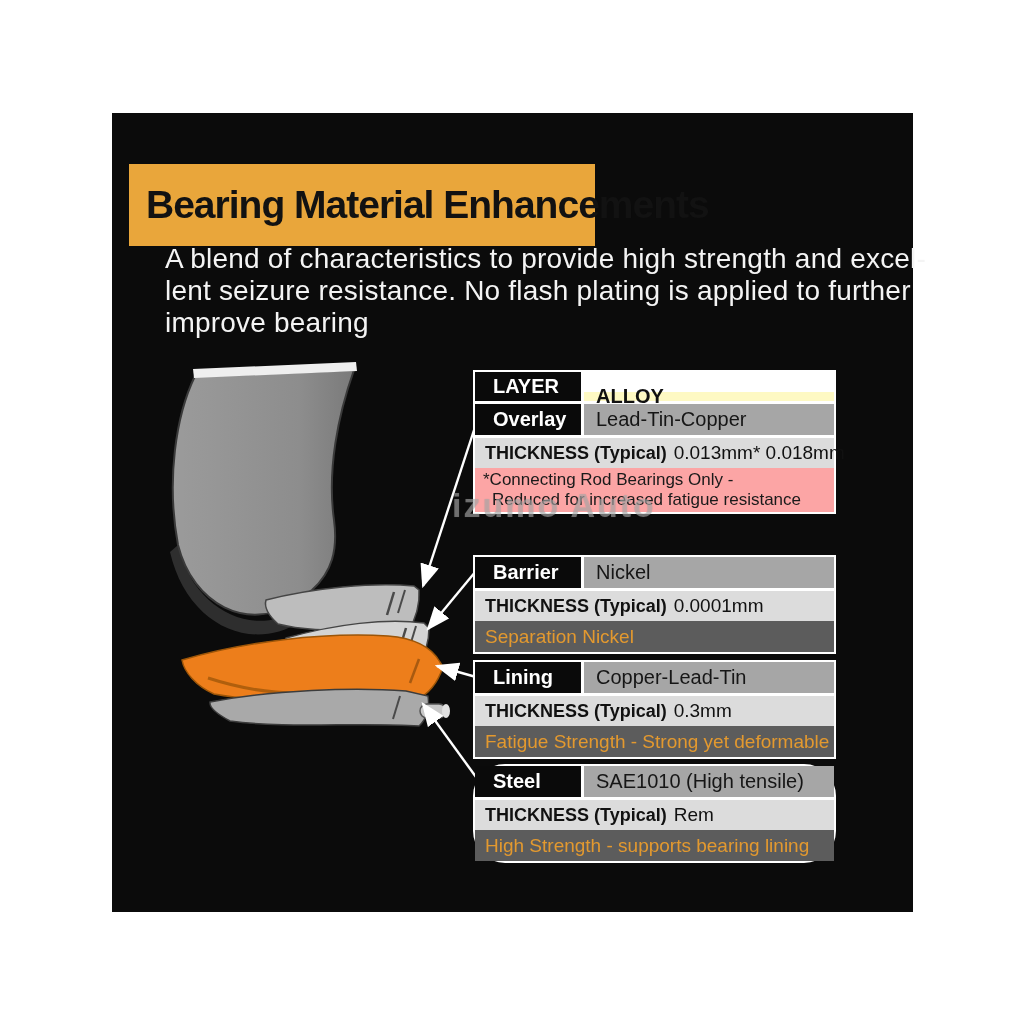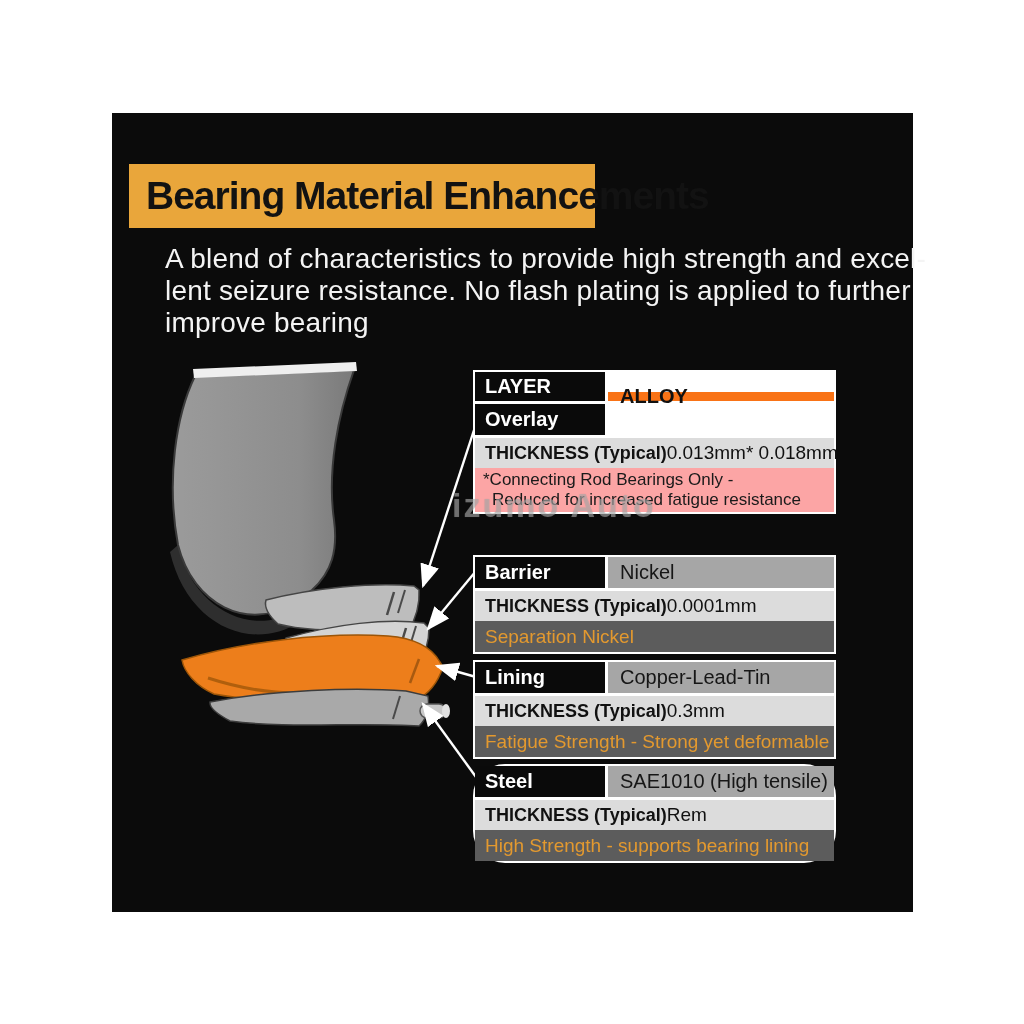--- a/index.html
+++ b/index.html
@@ -1,49 +1,49 @@
 <!DOCTYPE html>
 <html><head>
 <meta charset="utf-8">
 <style>
   html,body{margin:0;padding:0;background:#ffffff;}
   .page{position:relative;width:1024px;height:1024px;background:#ffffff;overflow:hidden;
         font-family:"Liberation Sans", sans-serif;}
   .panel{position:absolute;left:112px;top:113px;width:801px;height:799px;background:#0b0b0b;}
 
-  .title-bar{position:absolute;left:129px;top:164px;width:466px;height:64px;
+  .title-bar{position:absolute;left:129px;top:164px;width:466px;height:82px;
              background:#E9A63B;display:flex;align-items:center;z-index:3;}
   .title-bar .title-text{color:#121212;font-weight:700;font-size:39px;letter-spacing:-1px;
              padding-left:17px;white-space:nowrap;}
 
   .intro{position:absolute;left:133px;top:243px;width:790px;z-index:3;
          color:#f4f4f4;font-size:28px;line-height:32px;letter-spacing:.2px;margin-left:32px;}
 
   .illustration{position:absolute;left:148px;top:360px;width:340px;height:390px;z-index:2;}
   .arrow-overlay{position:absolute;left:0;top:0;width:1024px;height:1024px;z-index:4;pointer-events:none;}
 
   .watermark{position:absolute;left:452px;top:486px;z-index:6;pointer-events:none;
              font-size:34px;font-weight:700;letter-spacing:2px;
              color:rgba(185,185,185,0.45);text-shadow:0 0 1px rgba(120,120,120,0.4);}
 
   .tsection{position:absolute;left:473px;width:363px;background:#ffffff;padding:2px;
             box-sizing:border-box;z-index:5;}
   .trow{display:flex;margin-bottom:3px;}
   .trow:last-child{margin-bottom:0;}
-  .cell-label{width:130px;background:#0a0a0a;color:#ffffff;font-weight:700;font-size:20px;
-              display:flex;align-items:center;padding-left:10px;box-sizing:border-box;
+  .cell-label{width:106px;background:#0a0a0a;color:#ffffff;font-weight:700;font-size:20px;
+              display:flex;align-items:center;padding-left:18px;box-sizing:border-box;
               margin-right:3px;flex-shrink:0;}
   .cell-value{flex:1;background:#a6a6a6;color:#161616;font-size:20px;
               display:flex;align-items:center;padding-left:12px;}
-  .row-header .cell-value{background:#f97316;font-weight:700;color:#111111;margin-top:20px;}
+  .row-header .cell-value{background:#fef9c3;font-weight:700;color:#111111;margin-top:20px;}
   .row-pair{height:31px;}
   .row-header{height:29px;}
   .row-thickness{height:30px;background:#dcdcdc;color:#111111;font-size:18px;
                  display:flex;align-items:center;padding-left:10px;}
-  .row-thickness .tk-label{font-weight:700;margin-right:0;white-space:nowrap;}
+  .row-thickness .tk-label{font-weight:700;margin-right:7px;white-space:nowrap;}
   .row-thickness .tk-value{font-size:19px;white-space:nowrap;}
   .row-note{height:44px;background:#fca5a5;color:#1a1a1a;font-size:17px;line-height:20px;
             display:flex;flex-direction:column;justify-content:center;padding-left:8px;}
   .row-note .note-line2{padding-left:9px;}
   .row-property{height:31px;background:#5c5c5c;color:#E3992F;font-size:19px;
                 display:flex;align-items:center;padding-left:10px;}
   .sec-0{top:370px;} .sec-1{top:555px;} .sec-2{top:660px;} .sec-3{top:764px;border-radius:32px;}
 </style>
 </head>
 <body>
@@ -108,20 +108,21 @@
 
   <div class="watermark">izumo Auto</div>
 
   <div class="tsection sec-0">
     <div class="trow row-header">
       <div class="cell-label">LAYER</div>
       <div class="cell-value">ALLOY</div>
     </div>
     <div class="trow row-pair">
       <div class="cell-label">Overlay</div>
+      <div class="cell-value">Lead-Tin-Copper</div>
     </div>
     <div class="row-thickness">
       <span class="tk-label">THICKNESS (Typical)</span>
       <span class="tk-value">0.013mm* 0.018mm</span>
     </div>
     <div class="row-note">
       <div class="note-line1">*Connecting Rod Bearings Only -</div>
       <div class="note-line2">Reduced for increased fatigue resistance</div>
     </div>
   </div>

